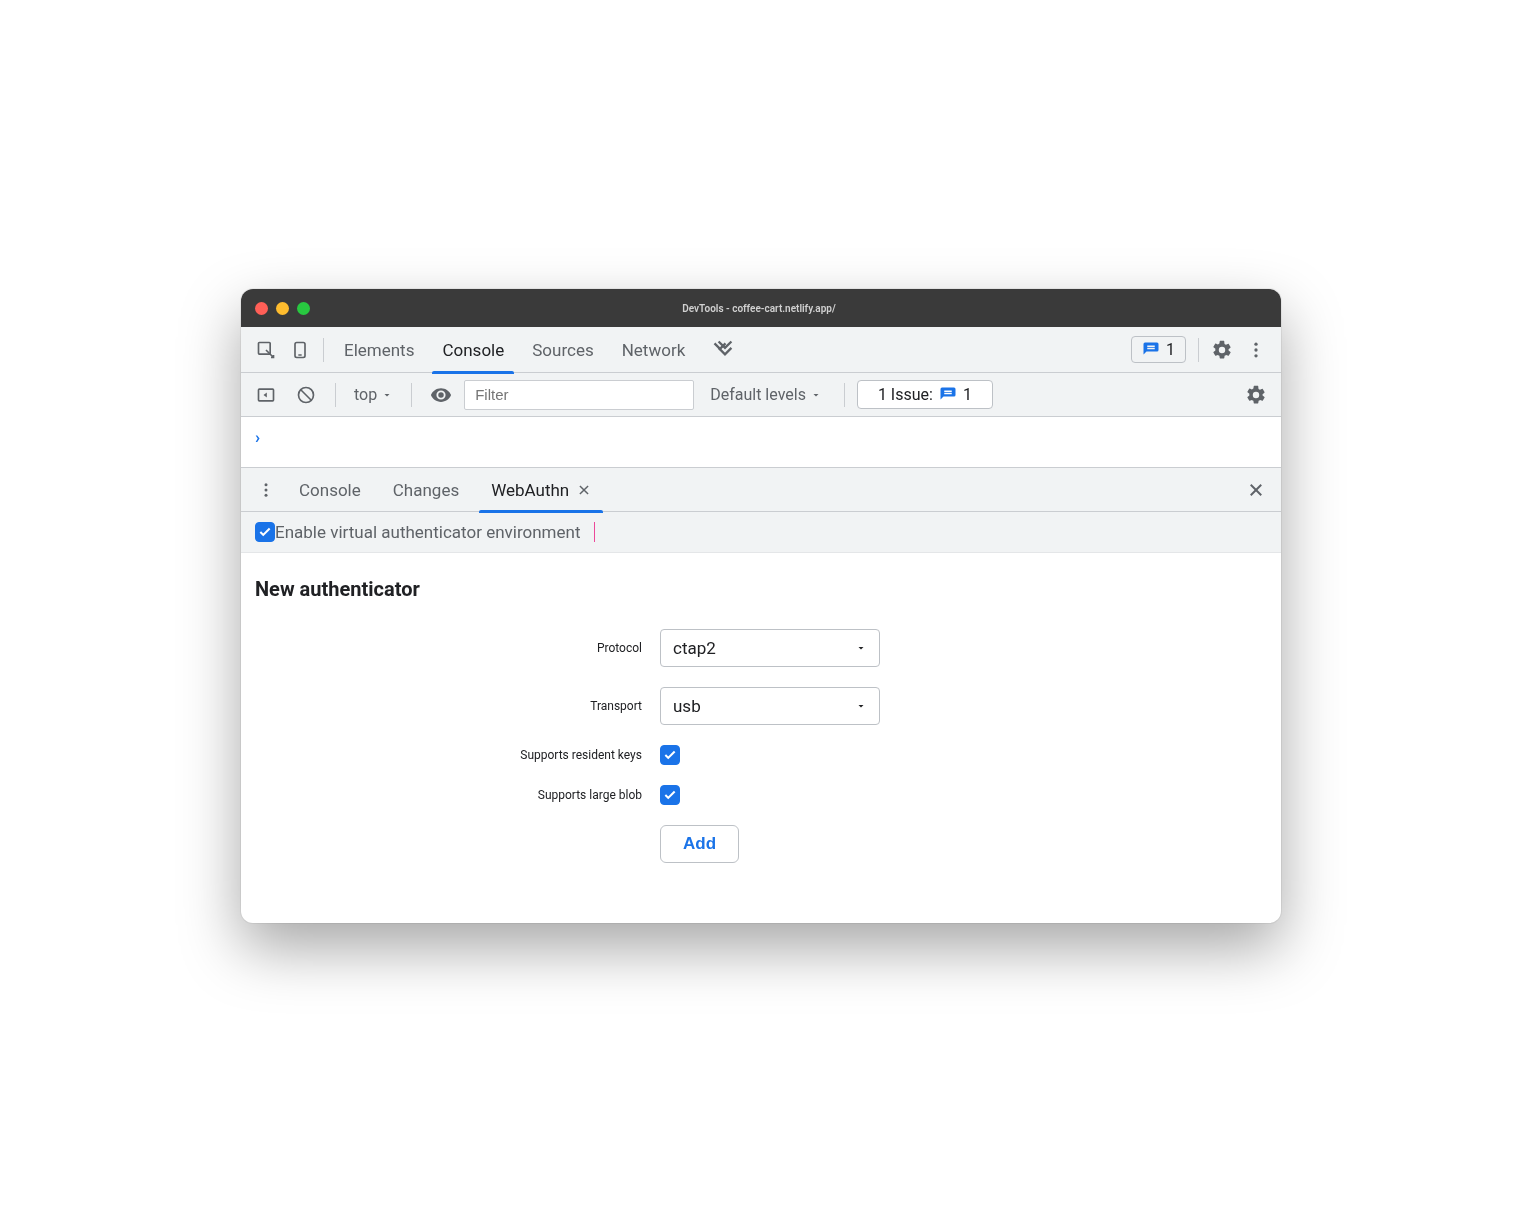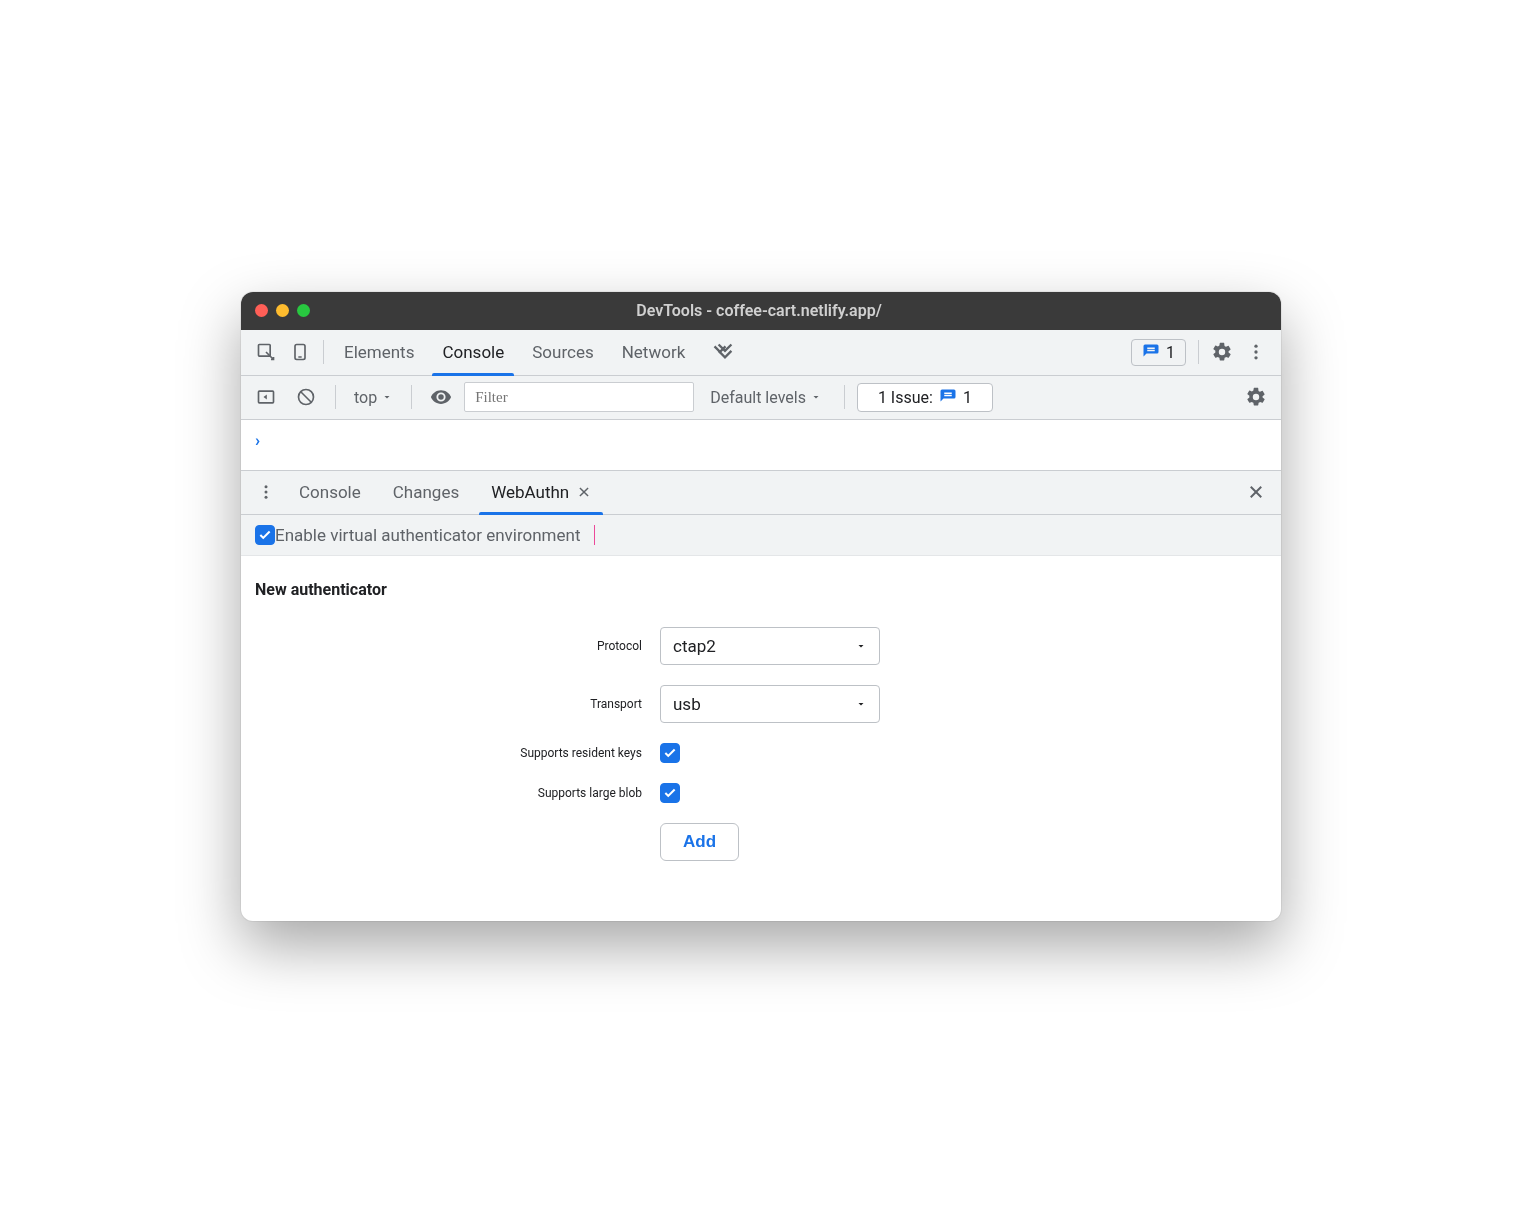--- a/index.html
+++ b/index.html
@@ -29,21 +29,21 @@
 .traffic-lights { display: flex; gap: 8px; }
 .tl { width: 13px; height: 13px; border-radius: 50%; }
 .tl.red { background: #ff5f57; }
 .tl.yellow { background: #febc2e; }
 .tl.green { background: #28c840; }
 .titlebar-title {
   position: absolute;
   left: 0; right: 4px;
   text-align: center;
   color: #d0d0d0;
-  font-size: 16px;
+  font-size: 10px;
   font-weight: 600;
   pointer-events: none;
 }
 
 .main-tabs {
   display: flex;
   align-items: center;
   background: #f1f3f4;
   border-bottom: 1px solid #cacdd1;
   height: 46px;
@@ -123,21 +123,20 @@
 }
 .filter-input {
   border: 1px solid #cacdd1;
   background: #fff;
   height: 30px;
   width: 230px;
   padding: 2px 10px;
   font-size: 15px;
   color: #5f6368;
   border-radius: 2px;
-  font-family: Liberation Serif, serif;
 }
 .levels {
   display: flex;
   align-items: center;
   gap: 4px;
   color: #5f6368;
   font-size: 16px;
   padding: 0 10px;
   cursor: pointer;
 }
@@ -222,21 +221,21 @@
   background: #1a73e8;
   border-color: #1a73e8;
 }
 .cbox.checked svg { color: #fff; }
 .enable-label { color: #5f6368; font-size: 17px; }
 
 .panel-body {
   padding: 24px 14px 40px;
 }
 .section-title {
-  font-size: 16px;
+  font-size: 20px;
   font-weight: 700;
   color: #202124;
   margin-bottom: 28px;
 }
 .form-row {
   display: flex;
   align-items: center;
   margin-bottom: 20px;
 }
 .form-label {

